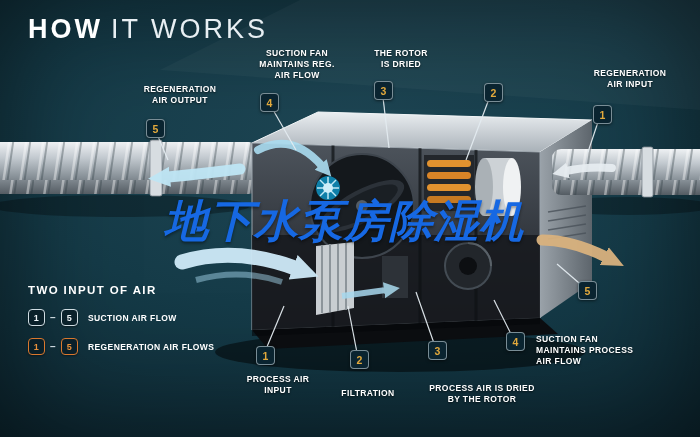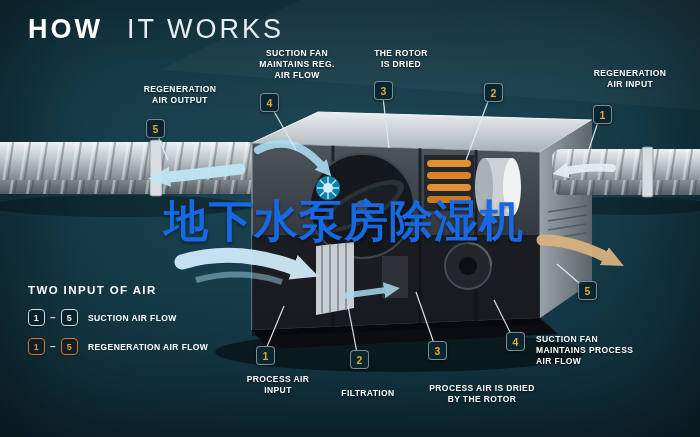--- a/index.html
+++ b/index.html
@@ -4,27 +4,27 @@
 <style>
   html,body{margin:0;padding:0;background:#07161d;}
   .stage{
     position:relative;width:700px;height:437px;overflow:hidden;
     font-family:"Liberation Sans",sans-serif;
     background:radial-gradient(ellipse 120% 95% at 50% 32%, #1e4654 0%, #153b48 42%, #0b222c 100%);
     box-shadow:inset 0 0 120px rgba(0,0,0,.55);
   }
   .title{position:absolute;left:28px;top:14px;font-size:27px;letter-spacing:3px;color:#ffffff;z-index:6;white-space:nowrap;}
   .title .bold{font-weight:800;}
-  .title .light{font-weight:300;color:#e8eff3;margin-left:24px;}
+  .title .light{font-weight:300;color:#e8eff3;margin-left:8px;}
 
   svg.scene{position:absolute;left:0;top:0;z-index:1;}
   .watermark{
     position:absolute;left:164px;top:192px;z-index:4;white-space:nowrap;
     font-family:"DejaVu Serif",serif;font-weight:700;font-size:44px;letter-spacing:1px;
-    color:#1668e3;text-shadow:0 2px 3px rgba(0,0,0,.4);
+    color:#1668e3;text-shadow:0 2px 3px rgba(0,0,0,.4);font-style:italic;
   }
   svg.leaders{position:absolute;left:0;top:0;z-index:5;pointer-events:none;}
 
   .callout-label{
     position:absolute;z-index:6;color:#ffffff;font-size:8.5px;font-weight:700;
     letter-spacing:.4px;line-height:1.3;text-align:center;text-transform:uppercase;
     transform:translateX(-50%);text-shadow:0 1px 2px rgba(0,0,0,.6);
   }
   .callout-label.align-left{transform:none;text-align:left;}
 
@@ -263,17 +263,17 @@
     <div class="legend-row process">
       <span class="legend-badge">1</span>
       <span class="legend-dash">–</span>
       <span class="legend-badge">5</span>
       <span class="legend-label">SUCTION AIR FLOW</span>
     </div>
     <div class="legend-row regeneration">
       <span class="legend-badge">1</span>
       <span class="legend-dash">–</span>
       <span class="legend-badge">5</span>
-      <span class="legend-label">REGENERATION AIR FLOW</span>
+      <span class="legend-label">REGENERATION AIR FLOWS</span>
     </div>
   </div>
 
 </div>
 
 </body></html>

